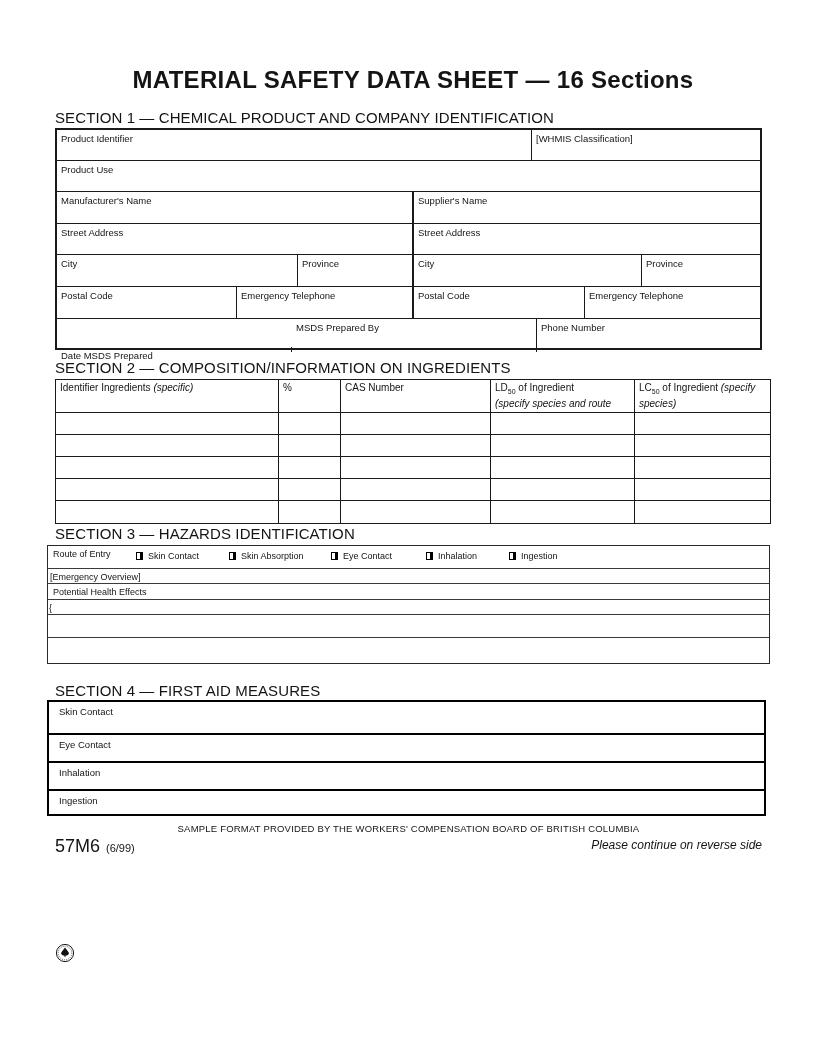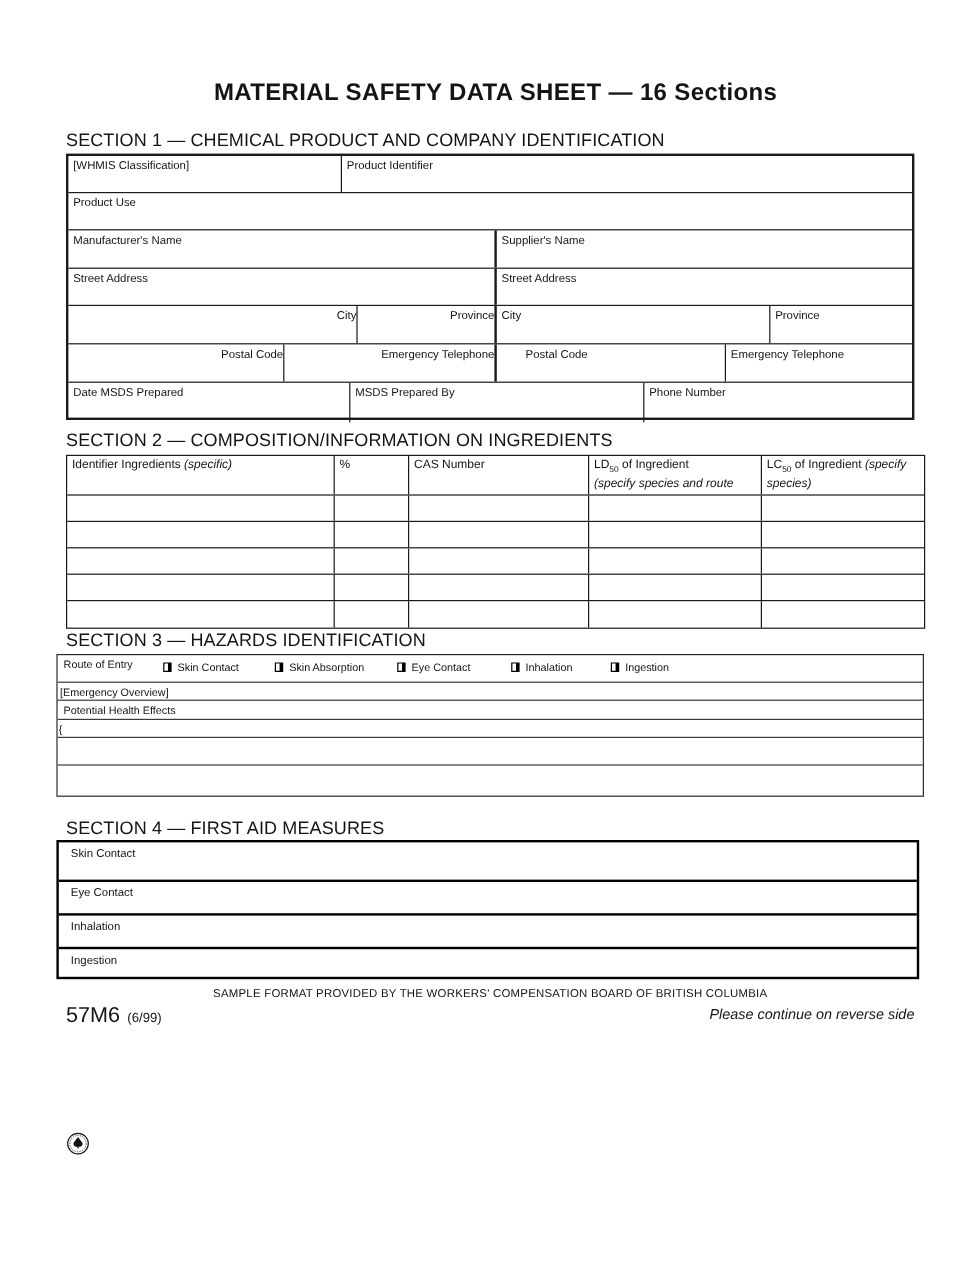--- a/index.html
+++ b/index.html
@@ -7,35 +7,35 @@
     position:relative; width:816px; height:1056px; margin:0 auto;
     background:#ffffff; color:#141414;
     font-family:"Liberation Sans","DejaVu Sans",sans-serif;
     overflow:hidden;
   }
   .abs { position:absolute; }
   * { box-sizing:border-box; }
 
   .doc-title {
     top:66px; left:0; width:100%; text-align:center;
-    font-size:20px; font-weight:bold; letter-spacing:0.3px;padding-left:10px;
+    font-size:24px; font-weight:bold; letter-spacing:0.3px;padding-left:10px;
   }
   .sec-heading { font-size:15px; letter-spacing:0.1px; white-space:nowrap; }
 
   
   .lbl { font-size:9.5px; line-height:11px; display:block; padding:3px 0 0 4px; }
   .row { display:flex; border-bottom:1px solid #1a1a1a; }
   .row:last-child { border-bottom:none; }
   .cell { border-right:1px solid #1a1a1a; }
   .cell:last-child { border-right:none; }
 
   
   .s1table { left:55px; top:128px; width:707px; height:222px; border:2px solid #1a1a1a; }
   .half { display:flex; }
-  .half.left { border-right:2px solid #1a1a1a;text-align:right; }
+  .half.left { border-right:2px solid #1a1a1a; }
 
   
   .s2table { left:55px; top:379px; width:716px; border:1.5px solid #1a1a1a; }
   .s2head { display:flex; border-bottom:1px solid #1a1a1a; height:33px; }
   .s2row  { display:flex; border-bottom:1px solid #1a1a1a; height:22px; }
   .s2row:last-child { border-bottom:none; }
   .c1 { width:223px; } .c2 { width:62px; } .c3 { width:150px; }
   .c4 { width:144px; } .c5 { flex:1; }
   .s2hl { font-size:10px; line-height:12px; padding:2px 4px; }
   .it { font-style:italic; }
@@ -71,25 +71,25 @@
 
 <div class="page">
 
   <div class="abs doc-title">MATERIAL SAFETY DATA SHEET — 16 Sections</div>
 
   <div class="abs sec-heading" style="left:55px;top:109px;">SECTION 1 — CHEMICAL PRODUCT AND COMPANY IDENTIFICATION</div>
 
   <div class="abs s1table">
 
     <div class="row" style="height:31px;">
+      <div class="cell" style="width:475px;">
+        <span class="lbl">Product Identifier</span>
+      </div>
       <div class="cell" style="flex:1;">
         <span class="lbl">[WHMIS Classification]</span>
-      </div>
-      <div class="cell" style="width:475px;">
-        <span class="lbl">Product Identifier</span>
       </div>
     </div>
 
     <div class="row" style="height:31px;">
       <div class="cell" style="flex:1;">
         <span class="lbl">Product Use</span>
       </div>
     </div>
 
     <div class="row" style="height:32px;">
@@ -122,41 +122,41 @@
       <div class="half" style="flex:1;">
         <div class="cell" style="width:228px;">
           <span class="lbl">City</span>
         </div>
         <div class="cell" style="flex:1;">
           <span class="lbl">Province</span>
         </div>
       </div>
     </div>
 
-    <div class="row" style="height:32px;gap:20px;">
+    <div class="row" style="height:32px;">
       <div class="half left" style="width:357px;">
         <div class="cell" style="width:180px;">
           <span class="lbl">Postal Code</span>
         </div>
         <div class="cell" style="flex:1;">
           <span class="lbl">Emergency Telephone</span>
         </div>
       </div>
       <div class="half" style="flex:1;">
         <div class="cell" style="width:171px;">
           <span class="lbl">Postal Code</span>
         </div>
         <div class="cell" style="flex:1;">
           <span class="lbl">Emergency Telephone</span>
         </div>
       </div>
     </div>
 
     <div class="row" style="height:33px;">
-      <div class="cell" style="width:235px;">
+      <div class="cell" style="width:235px;margin-top:28px;">
         <span class="lbl">Date MSDS Prepared</span>
       </div>
       <div class="cell" style="width:245px;">
         <span class="lbl">MSDS Prepared By</span>
       </div>
       <div class="cell" style="flex:1;">
         <span class="lbl">Phone Number</span>
       </div>
     </div>
   </div>

